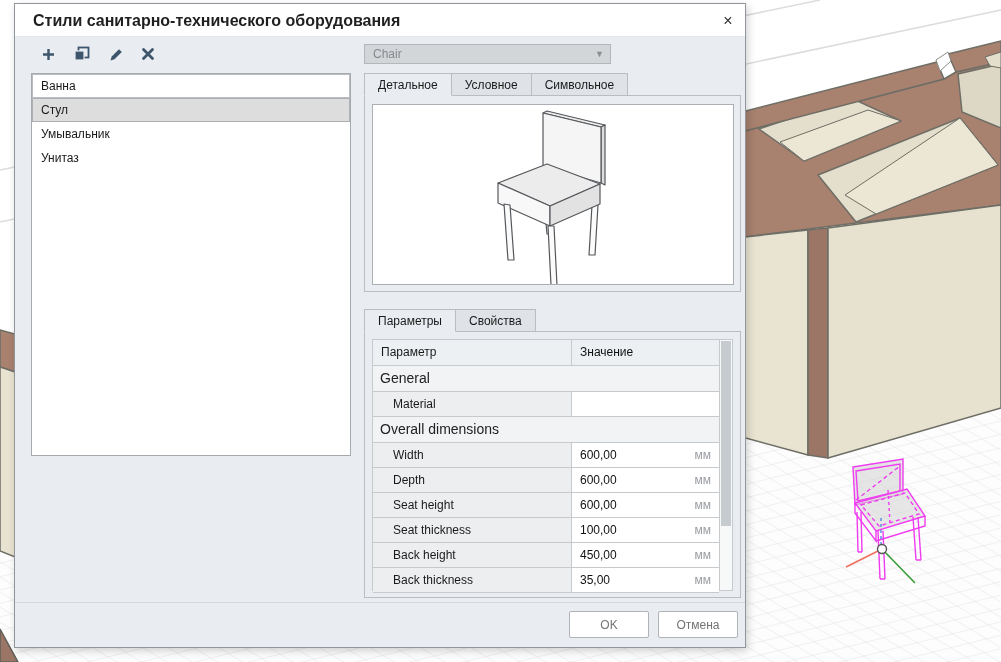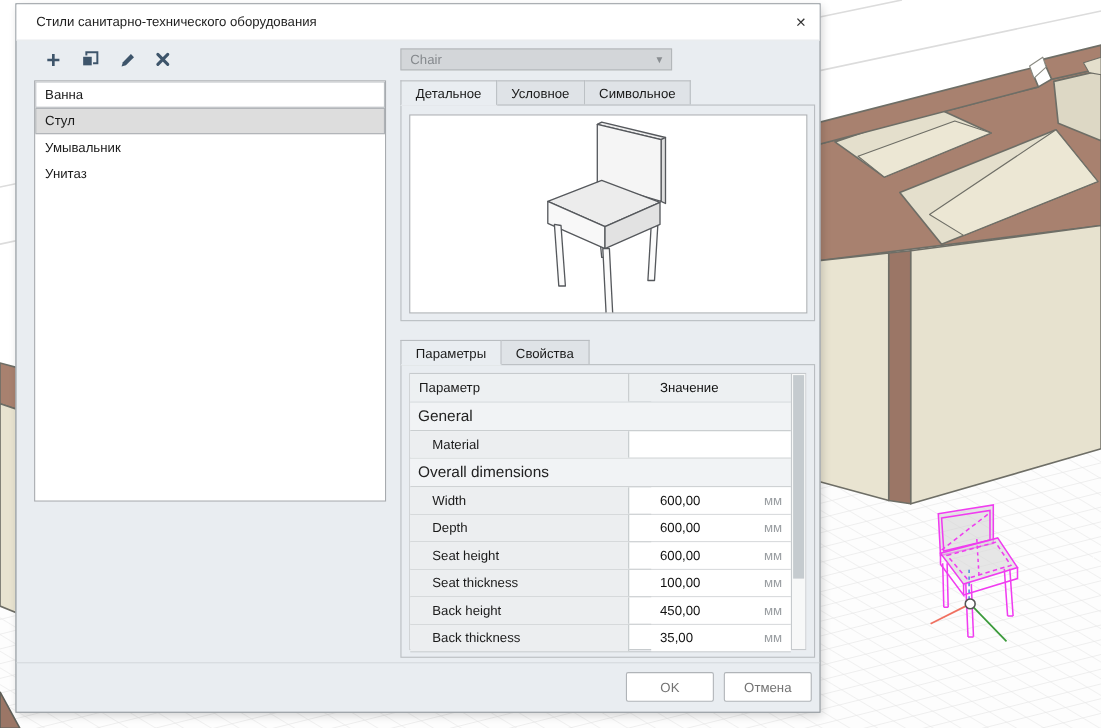--- a/index.html
+++ b/index.html
@@ -16,21 +16,21 @@
 
   
   .scene{position:absolute;left:0;top:0;}
 
   
   .dialog{position:absolute;left:14px;top:3px;width:732px;height:645px;
     background:var(--dlg-bg);border:1px solid var(--dlg-border);
     box-shadow:2px 3px 8px rgba(0,0,0,.18);}
   .titlebar{position:absolute;left:0;top:0;width:100%;height:33px;background:#fff;
     border-bottom:1px solid #e4e7ea;}
-  .title{position:absolute;left:18px;top:0;line-height:33px;font-size:12px;color:#1f1f1f;}
+  .title{position:absolute;left:18px;top:0;line-height:33px;font-size:16px;color:#1f1f1f;font-weight:bold;}
   .close-btn{position:absolute;right:5px;top:5px;width:24px;height:24px;border:none;
     background:transparent;font-size:16px;color:#333;cursor:pointer;line-height:24px;text-align:center;}
 
   .tool-btn{position:absolute;width:24px;height:24px;border:none;background:transparent;
     top:38px;cursor:pointer;display:flex;align-items:center;justify-content:center;}
   .tool-btn svg{display:block;}
 
   .dropdown{position:absolute;left:349px;top:40px;width:247px;height:20px;
     background:#d3d6d9;border:1px solid #b3b7ba;color:#85898d;font-size:12px;
     padding-left:8px;line-height:18px;}
@@ -60,21 +60,21 @@
 
   .param-table{position:absolute;left:7px;top:7px;width:361px;height:252px;background:#fff;
     border:1px solid var(--cell-border);font-size:12px;}
   .t-inner{position:absolute;left:0;top:0;right:13px;bottom:0;}
   .t-row{display:flex;height:25px;border-bottom:1px solid var(--cell-border);}
   .t-row.header{height:26px;background:#edf0f2;color:#333;}
   .t-row .c-label{width:199px;border-right:1px solid var(--cell-border);
     line-height:24px;padding-left:8px;background:var(--label-bg);color:#1a1a1a;}
   .t-row.header .c-label{background:#edf0f2;}
   .t-row .c-label.indent{padding-left:20px;}
-  .t-row .c-value{flex:1;background:#fff;line-height:24px;padding-left:8px;position:relative;color:#111;margin-left:20px;}
+  .t-row .c-value{flex:1;background:#fff;line-height:24px;padding-left:8px;position:relative;color:#111;}
   .t-row.header .c-value{background:#edf0f2;}
   .t-row .unit{position:absolute;right:8px;top:0;color:#9a9ea2;}
   .t-section{height:26px;line-height:25px;background:var(--section-bg);font-size:14px;
     color:#222;padding-left:7px;border-bottom:1px solid var(--cell-border);}
   .scrollbar{position:absolute;right:0;top:0;width:13px;bottom:0;background:#f7f8f8;
     border-left:1px solid var(--cell-border);}
   .thumb{position:absolute;left:1px;right:1px;top:1px;height:74%;background:#c5cbcf;cursor:pointer;}
 
   .footer-sep{position:absolute;left:0;top:598px;width:100%;border-top:1px solid #d5d9dd;}
   .btn{position:absolute;top:607px;width:80px;height:27px;background:#fff;

